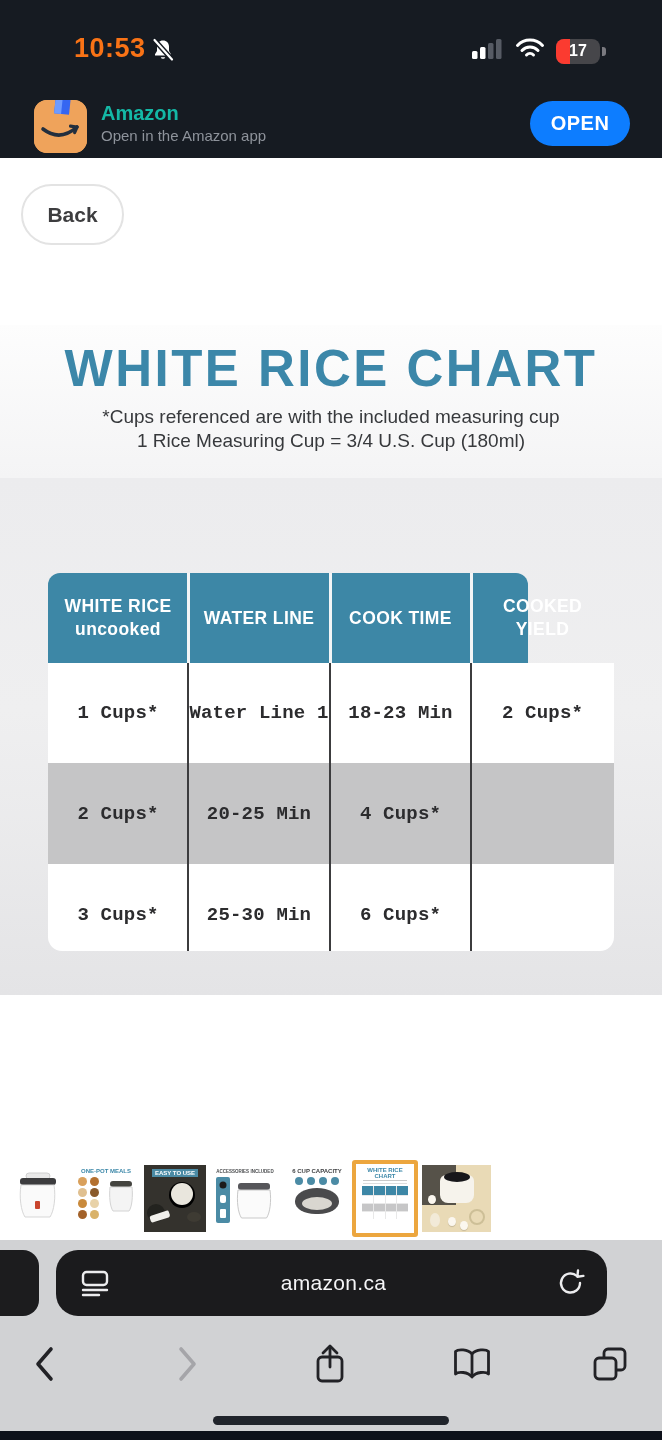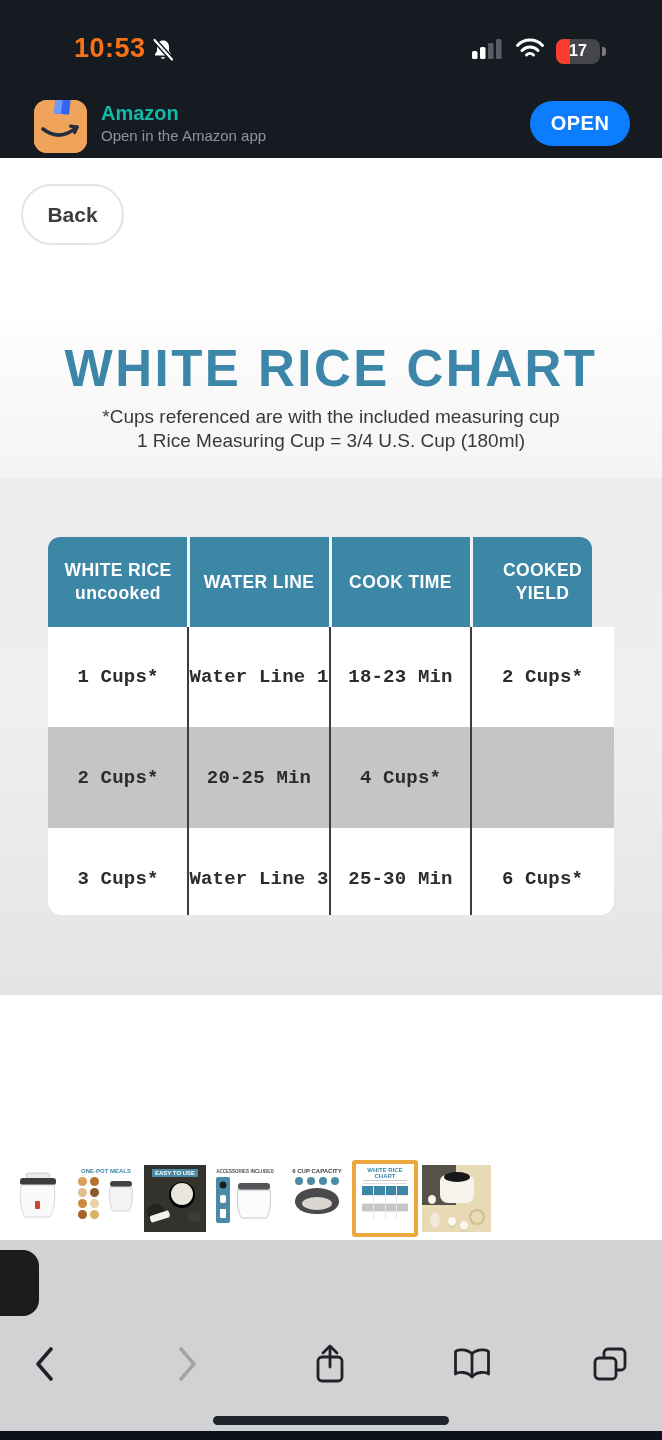--- a/index.html
+++ b/index.html
@@ -31,21 +31,21 @@
   .back-btn { position:absolute; left:21px; top:26px; width:103px; height:61px; background:#fff; border:2px solid #e3e3e3; border-radius:31px; color:#3d3d3f; font-size:21px; font-weight:700; font-family:"Liberation Sans",sans-serif; }
 
   .product-image { position:absolute; left:0; top:167px; width:662px; height:670px; }
   .img-head { position:absolute; top:0; left:0; right:0; height:153px; background:linear-gradient(#fdfdfd,#f4f4f5); text-align:center; }
   .rice-title { margin-top:17px; color:#3c87a9; font-size:51px; font-weight:700; letter-spacing:2.5px; line-height:54px; }
   .rice-note { color:#37393c; font-size:19px; line-height:23.5px; }
   .rice-note.first { margin-top:9px; }
   .img-table-area { position:absolute; top:153px; left:0; right:0; height:517px; background:linear-gradient(#ececee 0%, #efeff0 45%, #e4e4e6 100%); }
 
   .rice-table { position:absolute; left:48px; top:59px; width:566px; height:393px; }
-  .rt-head { position:relative; width:544px; height:90px; background:#3d87a6; border-radius:12px 12px 0 0; display:grid; grid-template-columns:140px 142px 141px 143px; }
+  .rt-head { position:relative; width:480px; height:90px; background:#3d87a6; border-radius:12px 12px 0 0; display:grid; grid-template-columns:140px 142px 141px 143px;margin-top:36px; }
   .rt-head .hcell { display:flex; align-items:center; justify-content:center; text-align:center; color:#ffffff; font-size:17.5px; font-weight:700; letter-spacing:.4px; line-height:23px; white-space:pre-line; }
   .rt-body { position:relative; width:566px; height:288px; background:#ffffff; border-radius:0 0 14px 14px; overflow:hidden;font-family:Liberation Mono, monospace; }
   .rt-row { display:grid; grid-template-columns:140px 142px 141px 143px; }
   .rt-row.r1 { height:100px; } .rt-row.r2 { height:101px; background:#c5c5c6; } .rt-row.r3 { height:102px; }
   .rt-row .cell { display:flex; align-items:center; justify-content:center; color:#2c2c2e; font-size:19px; font-weight:600; letter-spacing:.2px; }
   .vsep-h { position:absolute; top:0; width:3px; height:90px; background:#f3f5f6; }
   .vsep-b { position:absolute; top:0; width:2px; height:303px; background:#3c3c3e; }
   .sep1 { left:139px; } .sep2 { left:281px; } .sep3 { left:422px; }
 
   
@@ -185,21 +185,20 @@
               <div class="cell">18-23 Min</div>
               <div class="cell">2 Cups*</div>
             </div>
             <div class="rt-row r2">
               <div class="cell">2 Cups*</div>
               <div class="cell">20-25 Min</div>
               <div class="cell">4 Cups*</div>
             </div>
             <div class="rt-row r3">
               <div class="cell">3 Cups*</div>
-              <div class="cell">Water Line 3</div>
               <div class="cell">25-30 Min</div>
               <div class="cell">6 Cups*</div>
             </div>
             <span class="vsep-b sep1"></span>
               <span class="vsep-b sep2"></span>
               <span class="vsep-b sep3"></span>
           </div>
         </div>
       </div>
     </section>
@@ -298,20 +297,36 @@
         <span class="egg" style="left:38px; top:56px;"></span>
         <span class="spoon"></span>
         <span class="lid"></span>
       </div>
     </div>
   </main>
 
   <footer class="chrome">
     <div class="tab-peek"></div>
 
+    <div class="url-bar">
+      <span class="reader-btn">
+        <svg width="30" height="28" viewBox="0 0 30 28" fill="none">
+          <rect x="3" y="3" width="24" height="13" rx="3.5" stroke="#ececee" stroke-width="2.4"></rect>
+          <line x1="3" y1="21" x2="27" y2="21" stroke="#ececee" stroke-width="2.4" stroke-linecap="round"></line>
+          <line x1="3" y1="26" x2="19" y2="26" stroke="#ececee" stroke-width="2.4" stroke-linecap="round"></line>
+        </svg>
+      </span>
+      <span class="url-text">amazon.ca</span>
+      <span class="reload-btn">
+        <svg width="28" height="28" viewBox="0 0 28 28" fill="none">
+          <path d="M23 14 a 9.5 9.5 0 1 1 -3.2 -7.1" stroke="#ececee" stroke-width="2.4" stroke-linecap="round"></path>
+          <path d="M21 1.5 l -0.6 6.2 l 6 -0.8" stroke="#ececee" stroke-width="2.4" stroke-linecap="round" stroke-linejoin="round" fill="none"></path>
+        </svg>
+      </span>
+    </div>
 
     <nav class="toolbar">
       <button class="tool tb-back">
         <svg width="22" height="36" viewBox="0 0 22 36" fill="none">
             <path d="M18 3 L5 18 L18 33" stroke="#222226" stroke-width="3.6" stroke-linecap="round" stroke-linejoin="round"></path>
           </svg>
       </button>
       <button class="tool tb-fwd">
         <svg width="22" height="36" viewBox="0 0 22 36" fill="none">
             <path d="M4 3 L17 18 L4 33" stroke="#a5a5a9" stroke-width="3.6" stroke-linecap="round" stroke-linejoin="round"></path>

